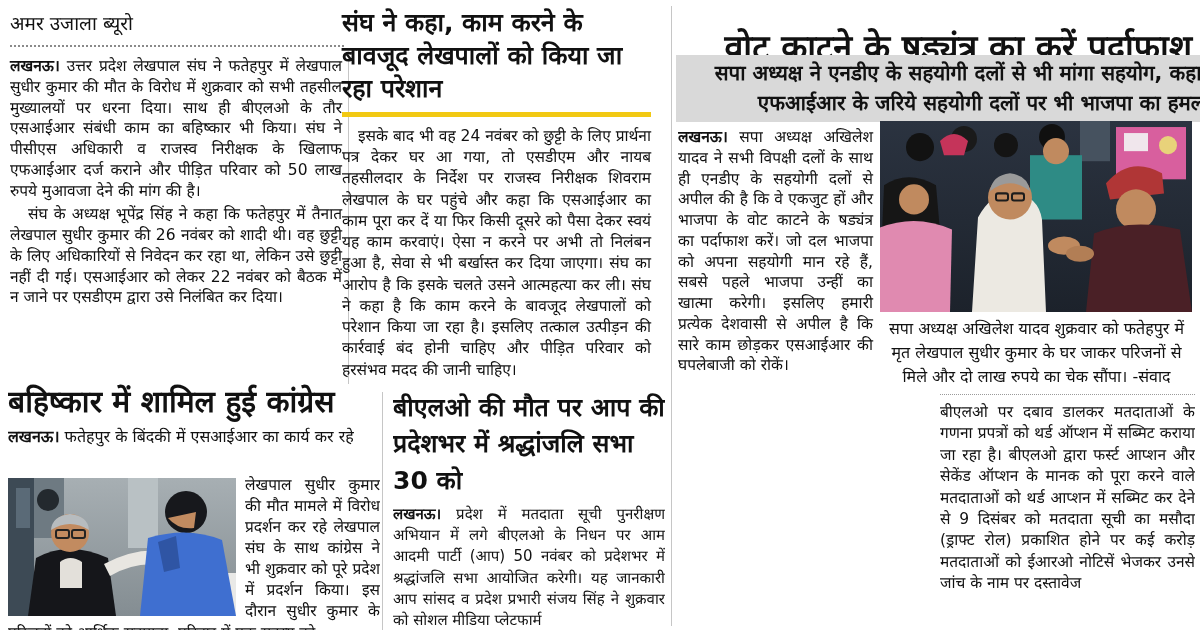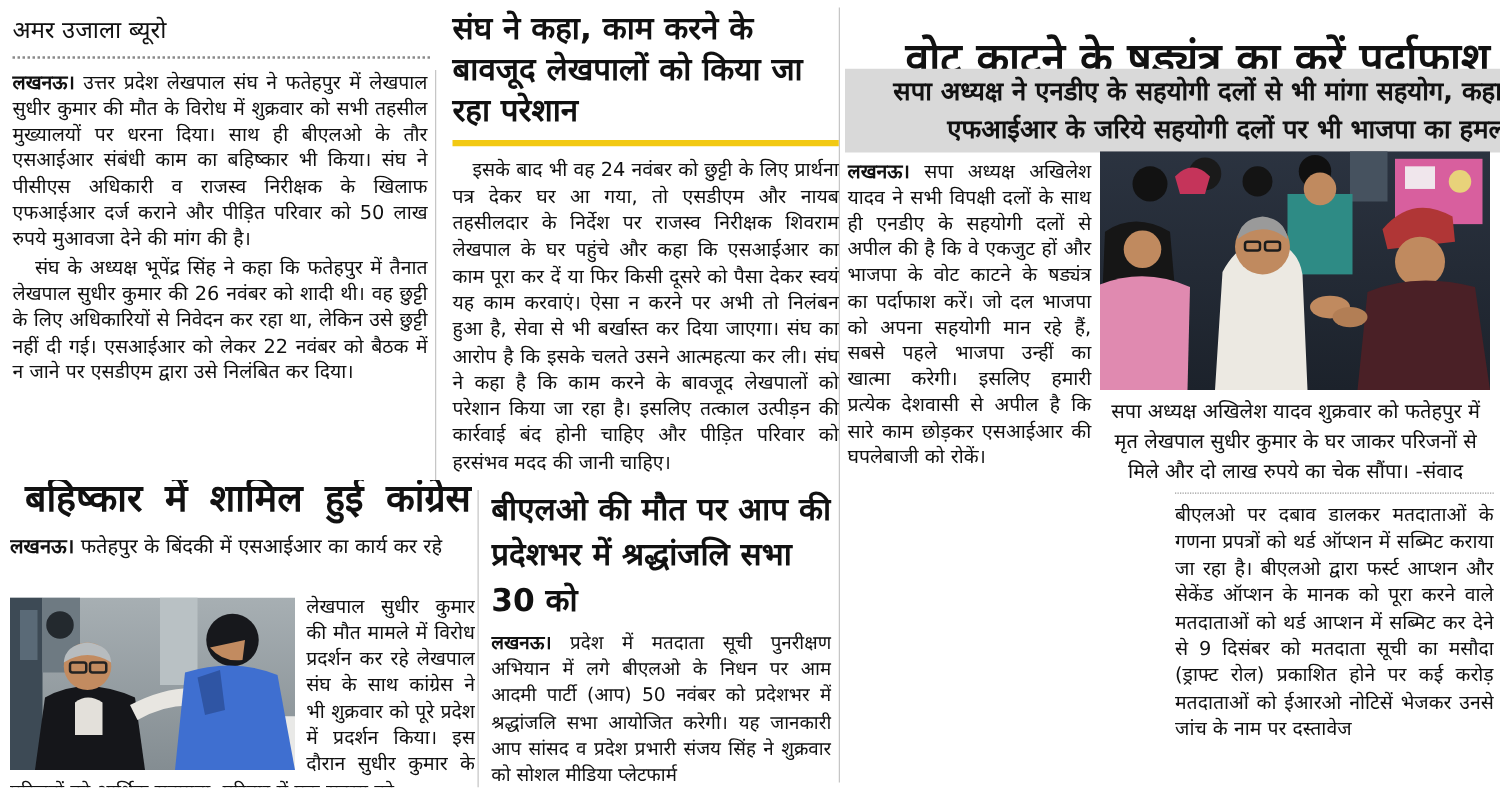--- a/index.html
+++ b/index.html
@@ -19,31 +19,31 @@
   .left-col { position:absolute; left:10px; top:56px; width:332px; }
   .left-col p { margin:0; font-size:15.5px; line-height:1.34; text-align:justify; }
   .left-col .para2 { text-indent:18px; margin-top:3px; }
   b.dateline { font-weight:700; }
   
   .vrule { position:absolute; width:1px; background:#c6c6c6; }
   .vrule-1 { left:348px; top:56px; height:328px; }
   .vrule-2 { left:382px; top:392px; height:238px; }
   .vrule-3 { left:671px; top:6px; height:620px; }
   
-  .union { position:absolute; left:362px; top:6px; width:309px; }
+  .union { position:absolute; left:342px; top:6px; width:309px; }
   .union h2 { margin:0; font-size:25px; line-height:1.32; font-weight:700; }
   .yellow-bar { height:5px; background:#f2c913; margin:7px 0 9px 0; }
   .union p { margin:0; font-size:15.5px; line-height:1.37; text-align:justify; text-indent:16px; }
   
   .aap { position:absolute; left:393px; top:390px; width:272px; height:240px; overflow:hidden; }
   .aap h2 { margin:0 0 5px 0; font-size:25px; line-height:1.45; font-weight:700; }
   .aap p { margin:0; font-size:15px; line-height:1.42; text-align:justify; }
   
   .congress { position:absolute; left:8px; top:384px; width:372px; height:246px; overflow:hidden; }
-  .congress h2 { margin:0 0 5px 12px; font-size:30px; line-height:1.2; font-weight:700;font-family:Liberation Mono, monospace; }
+  .congress h2 { margin:0 0 5px 0; font-size:30px; line-height:1.2; font-weight:700; }
   .congress .lead { margin:0 0 4px 0; font-size:16px; white-space:nowrap; overflow:hidden; }
   .congress .flow { font-size:15.5px; line-height:1.36; text-align:justify;margin-top:28px; }
   .cong-photo { float:left; width:228px; height:138px; margin:3px 9px 3px 0; display:block; }
   .cong-photo svg, .sp-photo svg { display:block; width:100%; height:100%; }
   
   .sp-head {
     position:absolute; left:678px; top:3px; width:514px;
     font-size:34px; font-weight:700; text-align:right; line-height:1.25;
   }
   .sp-sub {

